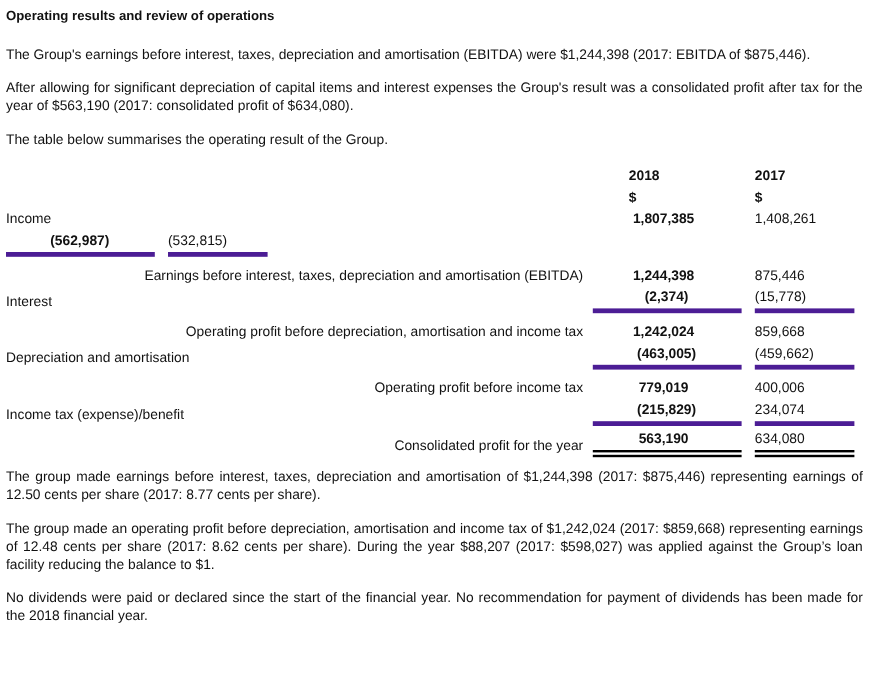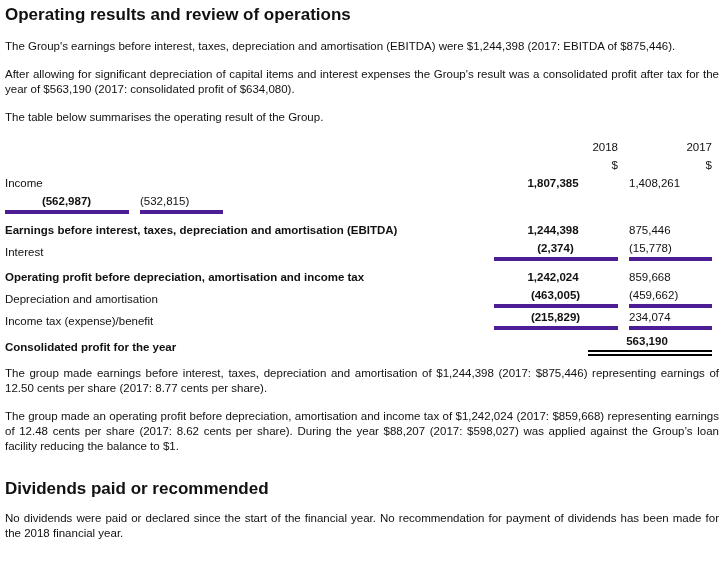--- a/index.html
+++ b/index.html
@@ -7,38 +7,38 @@
     position:relative;
     width:724px;height:582px;
     box-sizing:border-box;
     padding:7px 5px 0 5px;
     background:#ffffff;
     color:#111111;
     font-family:"Liberation Sans","DejaVu Sans",sans-serif;
     font-size:11.5px;
     overflow:hidden;
   }
-  h1,h2{font-size:17px;font-weight:700;line-height:15px;margin:0 0 17px 0;}
+  h1,h2{font-size:11px;font-weight:700;line-height:15px;margin:0 0 17px 0;}
   h2{margin:27px 0 15px 0;}
   p{margin:0 0 13px 0;line-height:15px;text-align:justify;}
 
   
   .fintable{margin:0 7px 10px 0;}
   .trow{display:flex;align-items:flex-end;line-height:18px;}
   .tlabel{flex:1;padding-right:8px;}
   .tc18{width:124px;box-sizing:border-box;text-align:center;padding-right:6px;font-weight:700;}
   .tc17{width:83px;margin-left:11px;box-sizing:border-box;text-align:left;padding-right:6px;}
   .neg{padding-right:1px;}
-  .th{text-align:right;font-weight:400;padding-right:0;}
+  .th{text-align:left;font-weight:700;padding-right:0;}
   .tc18.th{padding-left:30px;}
   .rule .tc18,.rule .tc17{border-bottom:4px solid #4c1d95;}
   .dbl .tc18,.dbl .tc17{border-bottom:6px double #000000;}
   .gstart{margin-top:7px;}
   .gstart2{margin-top:2px;}
-  .boldlabel .tlabel{font-weight:700;}
+  .boldlabel .tlabel{font-weight:400;text-align:right;}
 </style>
 </head>
 <body>
 
 <div class="page">
 
   <h1>Operating results and review of operations</h1>
 
   <p>The Group's earnings before interest, taxes, depreciation and amortisation (EBITDA) were $1,244,398 (2017: EBITDA of $875,446).</p>
 
@@ -88,35 +88,40 @@
       <div class="tc18">1,242,024</div>
       <div class="tc17">859,668</div>
     </div>
 
     <div class="trow rule">
       <div class="tlabel">Depreciation and amortisation</div>
       <div class="tc18 neg">(463,005)</div>
       <div class="tc17 neg">(459,662)</div>
     </div>
 
+    <div class="trow gstart boldlabel">
+      <div class="tlabel">Operating profit before income tax</div>
+      <div class="tc18">779,019</div>
+      <div class="tc17">400,006</div>
+    </div>
 
     <div class="trow rule">
       <div class="tlabel">Income tax (expense)/benefit</div>
       <div class="tc18 neg">(215,829)</div>
       <div class="tc17">234,074</div>
     </div>
 
     <div class="trow gstart2 boldlabel dbl">
       <div class="tlabel">Consolidated profit for the year</div>
       <div class="tc18">563,190</div>
+      <div class="tc17">634,080</div>
     </div>
 
   </div>
 
   <p>The group made earnings before interest, taxes, depreciation and amortisation of $1,244,398 (2017: $875,446) representing earnings of 12.50 cents per share (2017: 8.77 cents per share).</p>
 
   <p>The group made an operating profit before depreciation, amortisation and income tax of $1,242,024 (2017: $859,668) representing earnings of 12.48 cents per share (2017: 8.62 cents per share). During the year $88,207 (2017: $598,027) was applied against the Group’s loan facility reducing the balance to $1.</p>
 
-  <h2>Dividends paid or recommended</h2>
 
   <p>No dividends were paid or declared since the start of the financial year. No recommendation for payment of dividends has been made for the 2018 financial year.</p>
 
 </div>
 
 </body></html>

